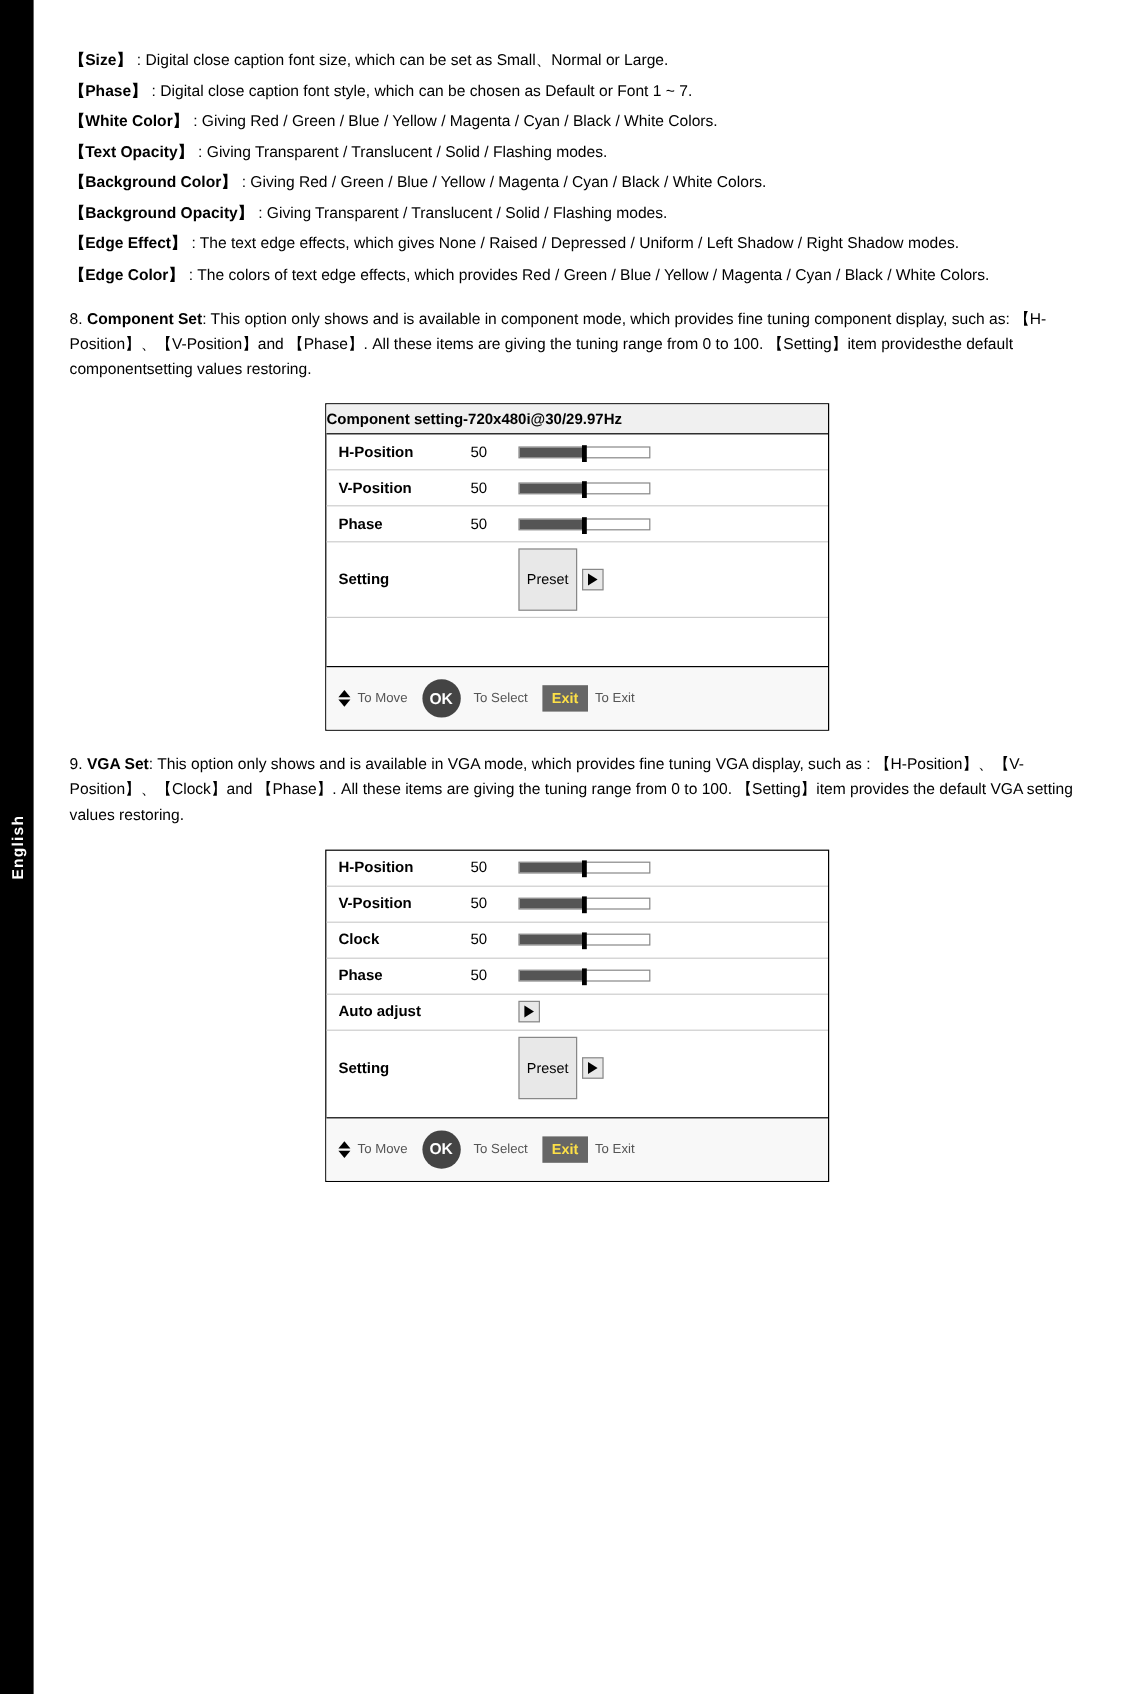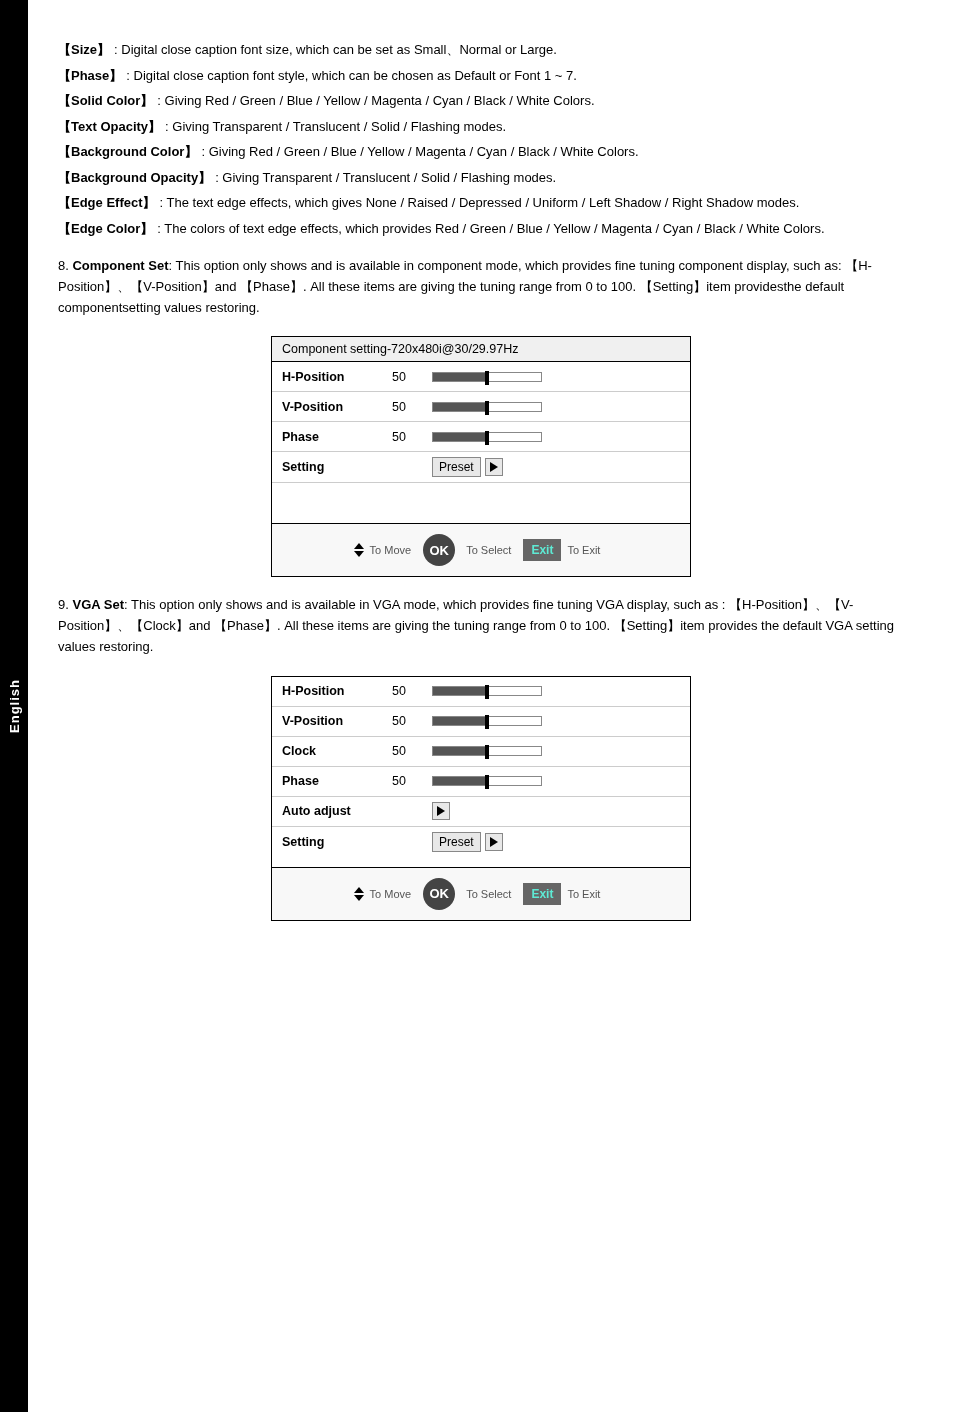--- a/index.html
+++ b/index.html
@@ -72,22 +72,22 @@
     .setting-box {
       border: 1.5px solid #000;
       margin: 18px auto;
       width: 420px;
       font-size: 12.5px;
     }
 
     .setting-box-title {
       background: #f0f0f0;
       border-bottom: 1.5px solid #000;
-      padding: 5px 10px;
-      font-weight: normal;
+      padding: 5px 0;
+      font-weight: bold;
       font-size: 12.5px;
     }
 
     .setting-row {
       display: flex;
       align-items: center;
       border-bottom: 1px solid #ccc;
       padding: 5px 10px;
       min-height: 30px;
       justify-content: center;
@@ -137,21 +137,21 @@
       height: 14px;
       background: #000;
       position: absolute;
       left: calc(50% - 2px);
       top: -2px;
     }
 
     .preset-btn {
       border: 1px solid #888;
       background: #e8e8e8;
-      padding: 2px 6px;
+      padding: 18px 6px;
       font-size: 12px;
       margin-right: 4px;
     }
 
     .arrow-right-outline {
       display: inline-block;
       width: 18px;
       height: 18px;
       border: 1.5px solid #888;
       background: #e8e8e8;
@@ -168,21 +168,21 @@
       width: 0;
       height: 0;
       border-top: 5px solid transparent;
       border-bottom: 5px solid transparent;
       border-left: 8px solid #000;
     }
 
     .nav-bar {
       display: flex;
       align-items: center;
-      justify-content: center;
+      justify-content: flex-start;
       gap: 4px;
       padding: 10px;
       background: #f8f8f8;
       border-top: 1.5px solid #000;
       margin-top: 10px;
     }
 
     .nav-icon-updown {
       display: inline-flex;
       flex-direction: column;
@@ -225,21 +225,21 @@
       font-size: 13px;
       font-weight: bold;
       display: inline-flex;
       align-items: center;
       justify-content: center;
       margin-right: 7px;
     }
 
     .exit-btn {
       background: #666;
-      color: #5eead4;
+      color: #fde047;
       border: none;
       padding: 4px 8px;
       font-size: 12px;
       font-weight: bold;
       margin-right: 2px;
     }
 
     .bracket-style {
       font-family: Arial, sans-serif;
     }
@@ -270,21 +270,21 @@
         <span class="bracket bracket-style">【Size】</span>
         <span class="bullet-text">: Digital close caption font size, which can be set as Small、Normal  or Large.</span>
       </div>
 
       <div class="bullet-item">
         <span class="bracket bracket-style">【Phase】</span>
         <span class="bullet-text">: Digital close caption font style, which can be chosen as Default or Font 1 ~ 7.</span>
       </div>
 
       <div class="bullet-item">
-        <span class="bracket bracket-style">【Solid Color】</span>
+        <span class="bracket bracket-style">【White Color】</span>
         <span class="bullet-text">: Giving Red / Green / Blue / Yellow / Magenta / Cyan / Black / White Colors.</span>
       </div>
 
       <div class="bullet-item">
         <span class="bracket bracket-style">【Text Opacity】</span>
         <span class="bullet-text">: Giving Transparent / Translucent / Solid / Flashing modes.</span>
       </div>
 
       <div class="bullet-item">
         <span class="bracket bracket-style">【Background Color】</span>

